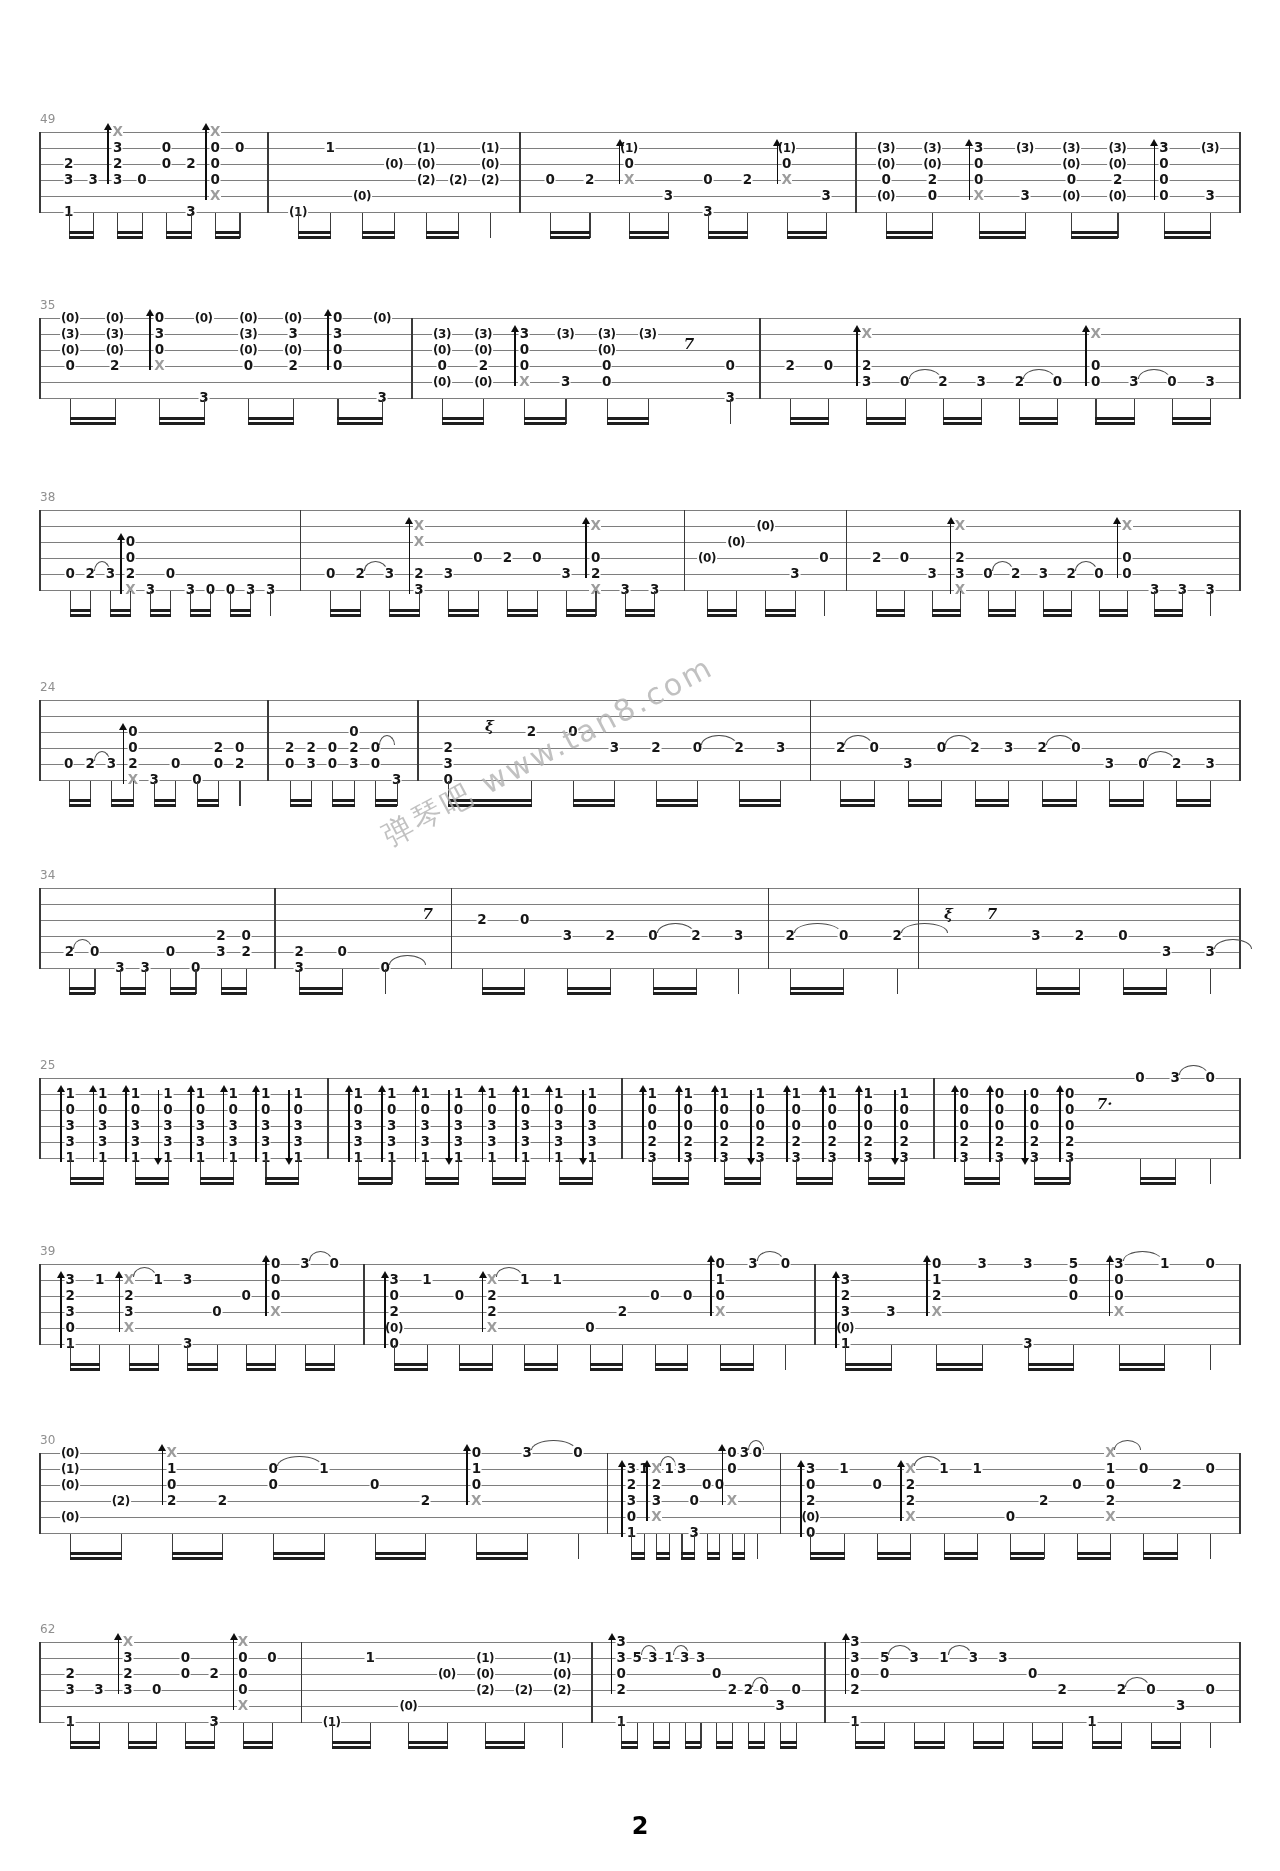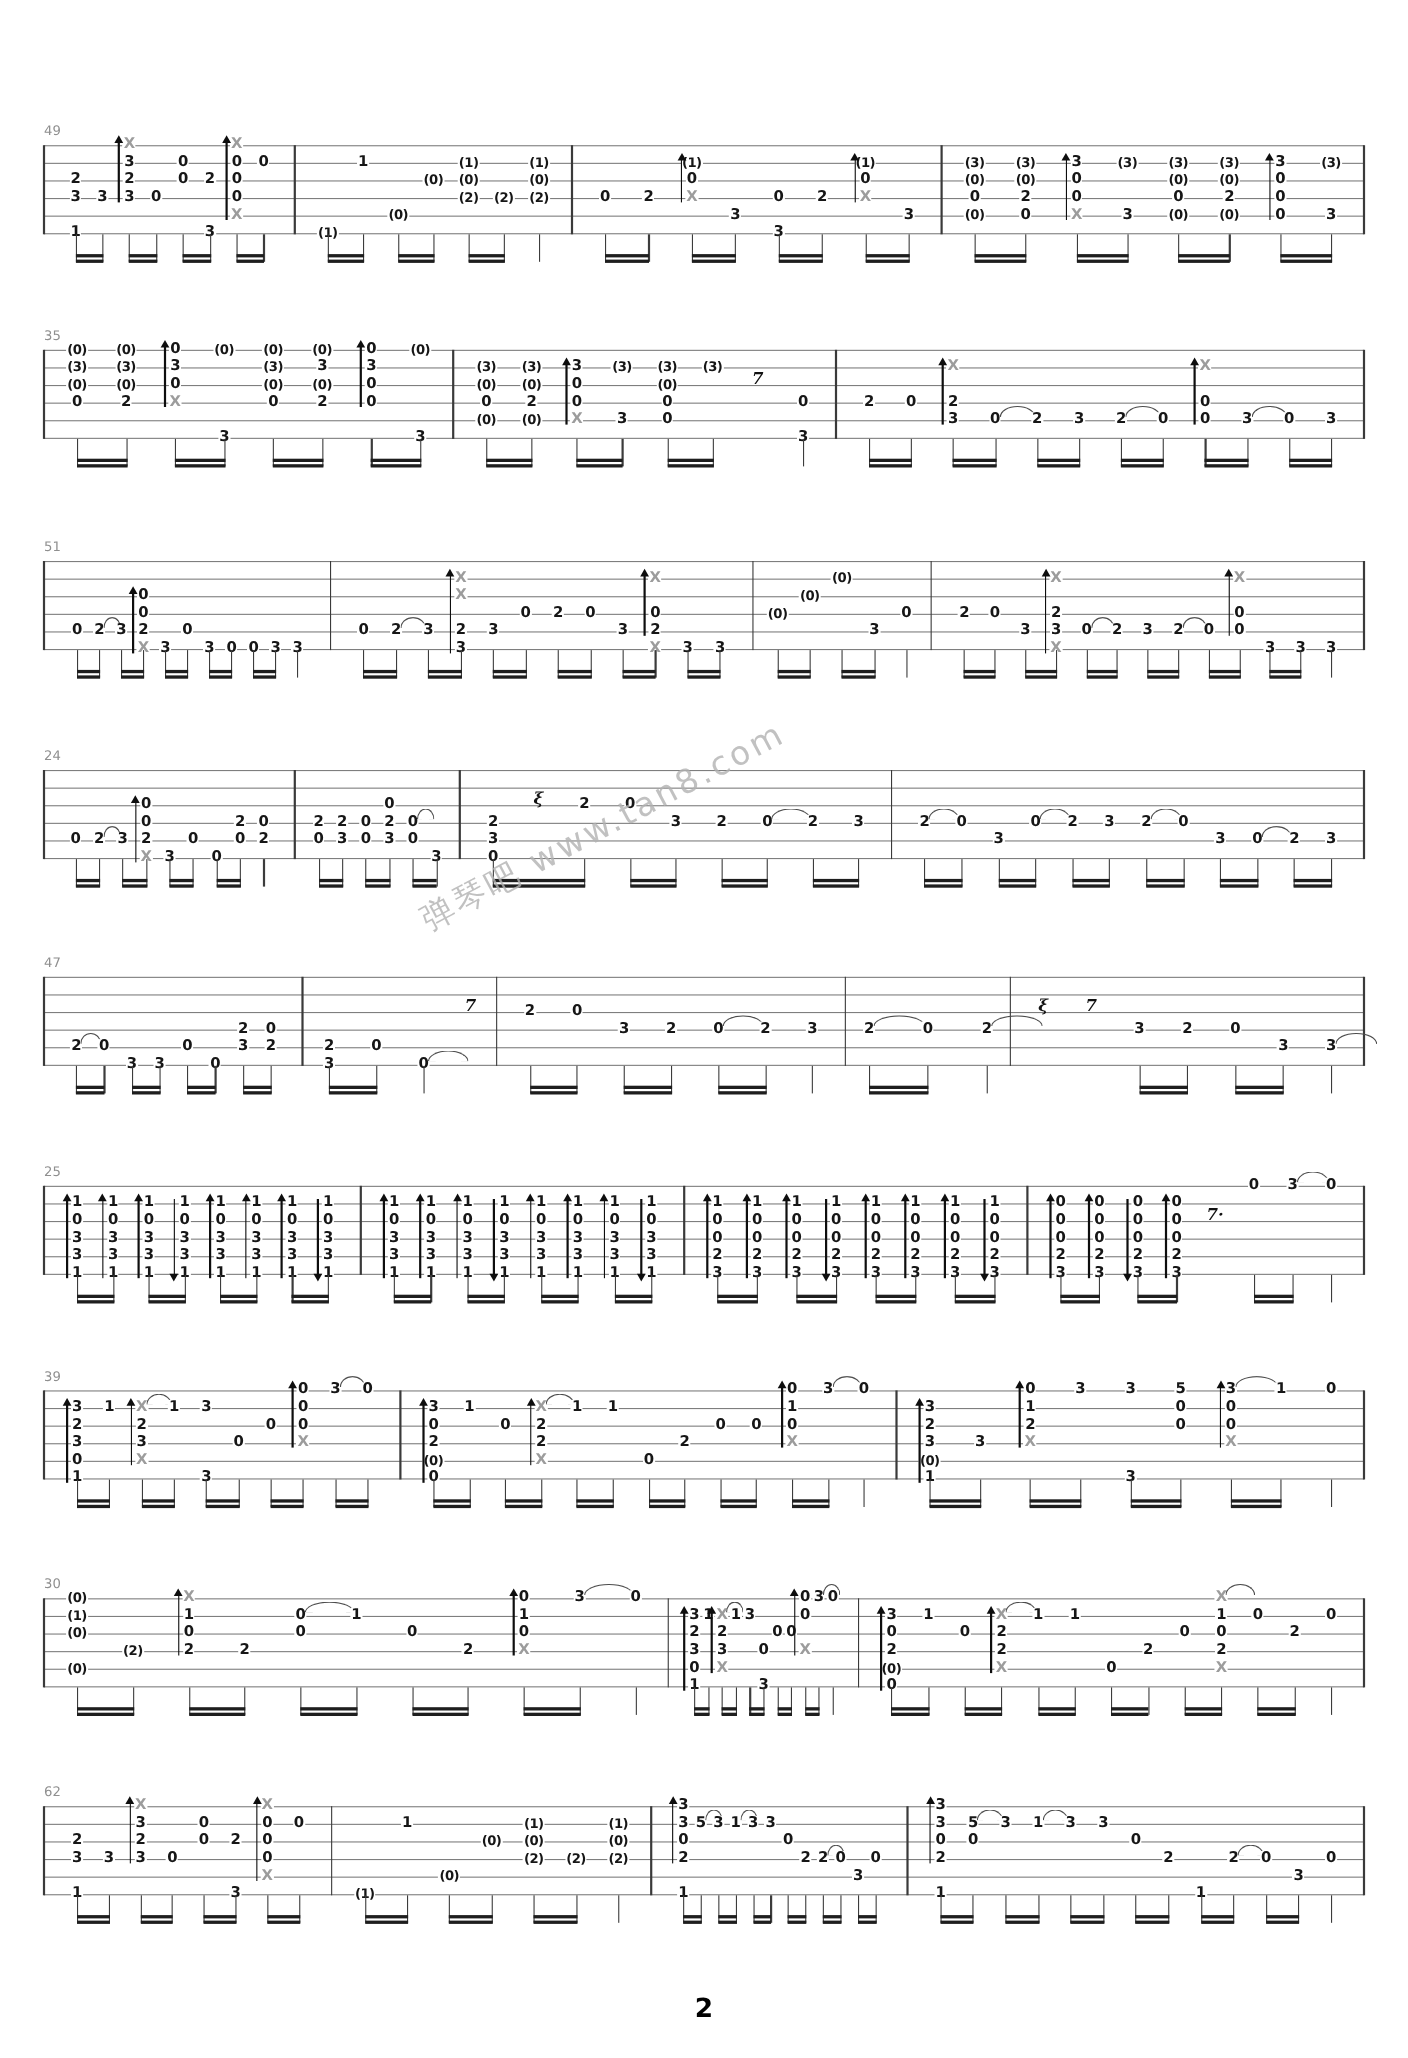--- a/index.html
+++ b/index.html
@@ -330,21 +330,21 @@
         <div class="beam" style="left: 902.727px; width: 39.1818px; top: 99px;"></div>
         <div class="beam" style="left: 902.727px; width: 39.1818px; top: 104px;"></div>
         <div class="beam" style="left: 979.091px; width: 39.1818px; top: 99px;"></div>
         <div class="beam" style="left: 979.091px; width: 39.1818px; top: 104px;"></div>
         <div class="beam" style="left: 1055.45px; width: 39.1818px; top: 99px;"></div>
         <div class="beam" style="left: 1055.45px; width: 39.1818px; top: 104px;"></div>
         <div class="beam" style="left: 1131.82px; width: 39.1818px; top: 99px;"></div>
         <div class="beam" style="left: 1131.82px; width: 39.1818px; top: 104px;"></div>
       </div>
       <div class="system" style="left: 40px; top: 510px; width: 1200px;">
-        <div class="mlabel">51</div>
+        <div class="mlabel">38</div>
         <div class="staffline" style="top: 0px;"></div>
         <div class="staffline" style="top: 16px;"></div>
         <div class="staffline" style="top: 32px;"></div>
         <div class="staffline" style="top: 48px;"></div>
         <div class="staffline" style="top: 64px;"></div>
         <div class="staffline" style="top: 80px;"></div>
         <div class="bar" style="left: -0.75px;"></div>
         <div class="bar" style="left: 259.65px;"></div>
         <div class="bar" style="left: 643.65px;"></div>
         <div class="bar" style="left: 805.65px;"></div>
@@ -633,21 +633,21 @@
         <div class="beam" style="left: 934.8px; width: 34.6px; top: 99px;"></div>
         <div class="beam" style="left: 934.8px; width: 34.6px; top: 104px;"></div>
         <div class="beam" style="left: 1002px; width: 34.6px; top: 99px;"></div>
         <div class="beam" style="left: 1002px; width: 34.6px; top: 104px;"></div>
         <div class="beam" style="left: 1069.2px; width: 34.6px; top: 99px;"></div>
         <div class="beam" style="left: 1069.2px; width: 34.6px; top: 104px;"></div>
         <div class="beam" style="left: 1136.4px; width: 34.6px; top: 99px;"></div>
         <div class="beam" style="left: 1136.4px; width: 34.6px; top: 104px;"></div>
       </div>
       <div class="system" style="left: 40px; top: 888px; width: 1200px;">
-        <div class="mlabel">47</div>
+        <div class="mlabel">34</div>
         <div class="staffline" style="top: 0px;"></div>
         <div class="staffline" style="top: 16px;"></div>
         <div class="staffline" style="top: 32px;"></div>
         <div class="staffline" style="top: 48px;"></div>
         <div class="staffline" style="top: 64px;"></div>
         <div class="staffline" style="top: 80px;"></div>
         <div class="bar" style="left: -0.75px;"></div>
         <div class="bar" style="left: 234.45px;"></div>
         <div class="bar" style="left: 410.85px;"></div>
         <div class="bar" style="left: 727.65px;"></div>

